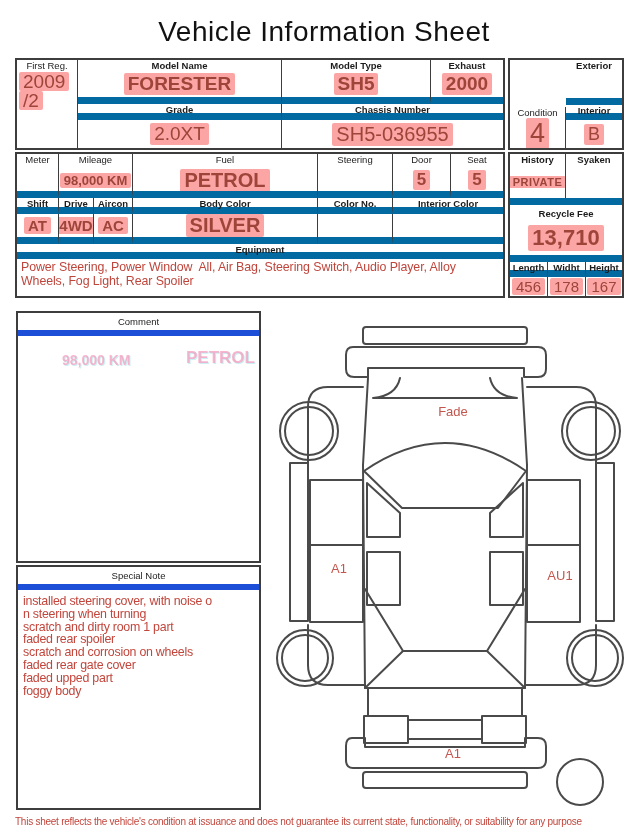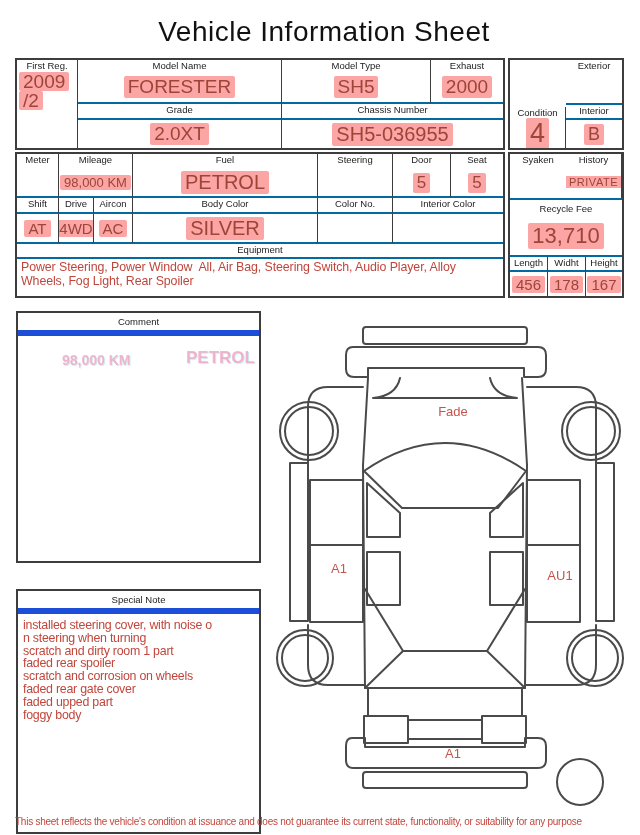--- a/index.html
+++ b/index.html
@@ -5,21 +5,21 @@
   html,body{margin:0;padding:0;background:#fff;}
   #page{position:relative;width:640px;height:835px;background:#ffffff;
         font-family:"Liberation Sans","DejaVu Sans",sans-serif;color:#1c1c1c;overflow:hidden;}
   .title{position:absolute;top:16px;left:4px;width:100%;text-align:center;
          font-size:28px;letter-spacing:.5px;color:#111;}
   
   .tbox{position:absolute;border:2px solid #3d3d3d;background:#fff;box-sizing:border-box;}
   .grid{display:grid;width:100%;height:100%;}
   .cell{box-sizing:border-box;display:flex;flex-direction:column;min-width:0;min-height:0;}
   .br{border-right:1px solid #3d3d3d;}
-  .bb{border-bottom:2px solid #0369a1;}
+  .bb{border-bottom:7px solid #0369a1;font-weight:bold;}
   .hdr{flex:0 0 auto;display:flex;align-items:center;justify-content:center;
        font-size:9.5px;color:#1c1c1c;white-space:nowrap;overflow:hidden;}
   .val{flex:1 1 auto;display:flex;align-items:center;justify-content:center;
        color:#9e4439;white-space:nowrap;overflow:hidden;}
   .val span{background:#fca5a5;padding:0 4px;border-radius:2px;}
   .val span:empty{padding:0;background:none;}
   .v20{font-size:20px;} .v19{font-size:19px;} .v17{font-size:17px;}
   .v15{font-size:15px;} .v13{font-size:13px;} .v11{font-size:11px;letter-spacing:.5px;}
   .v22{font-size:22px;} .v27{font-size:27px;} .v18{font-size:18px;}
   .firstreg .val{flex-direction:column;align-items:flex-start;justify-content:flex-start;
@@ -232,30 +232,30 @@
         </div>
       <div class="cell" style="grid-column:1/8;">
         <span class="equip-text">Power Steering, Power Window  All, Air Bag, Steering Switch, Audio Player, Alloy Wheels, Fog Light, Rear Spoiler</span>
       </div>
     </div>
   </div>
 
   <div class="tbox" style="left:508px;top:152px;width:116px;height:146px;">
     <div class="flexcol" style="height:100%;">
       <div class="flexrow bb" style="height:44px;flex:0 0 auto;">
-        <div class="cell" style="flex:1;">
-          <div class="hdr">Syaken</div>
-          <div class="val v13">
-              <span></span>
-            </div>
-        </div>
         <div class="cell br" style="width:56px;flex:0 0 auto;">
           <div class="hdr">History</div>
           <div class="val v11">
               <span>PRIVATE</span>
+            </div>
+        </div>
+        <div class="cell" style="flex:1;">
+          <div class="hdr">Syaken</div>
+          <div class="val v13">
+              <span></span>
             </div>
         </div>
       </div>
       <div class="cell bb" style="height:57px;flex:0 0 auto;">
         <div class="hdr" style="height:16px;">Recycle Fee</div>
         <div class="val v22">
             <span>13,710</span>
           </div>
       </div>
       <div class="grid" style="flex:1;grid-template-columns:38px 38px 1fr;grid-template-rows:15px 1fr;">
@@ -288,21 +288,21 @@
   </div>
 
   <div class="tbox flexcol" style="left:16px;top:311px;width:245px;height:252px;">
     <div class="notehdr">Comment</div>
     <div class="notebody">
       <span class="ghost g1">98,000 KM</span>
       <span class="ghost g2">PETROL</span>
     </div>
   </div>
 
-  <div class="tbox flexcol" style="left:16px;top:565px;width:245px;height:245px;margin-top:24px;">
+  <div class="tbox flexcol" style="left:16px;top:565px;width:245px;height:245px;">
     <div class="notehdr">Special Note</div>
     <div class="notebody">
       <div class="note-lines">installed steering cover, with noise o
 n steering when turning
 scratch and dirty room 1 part
 faded rear spoiler
 scratch and corrosion on wheels
 faded rear gate cover
 faded upped part
 foggy body</div>

